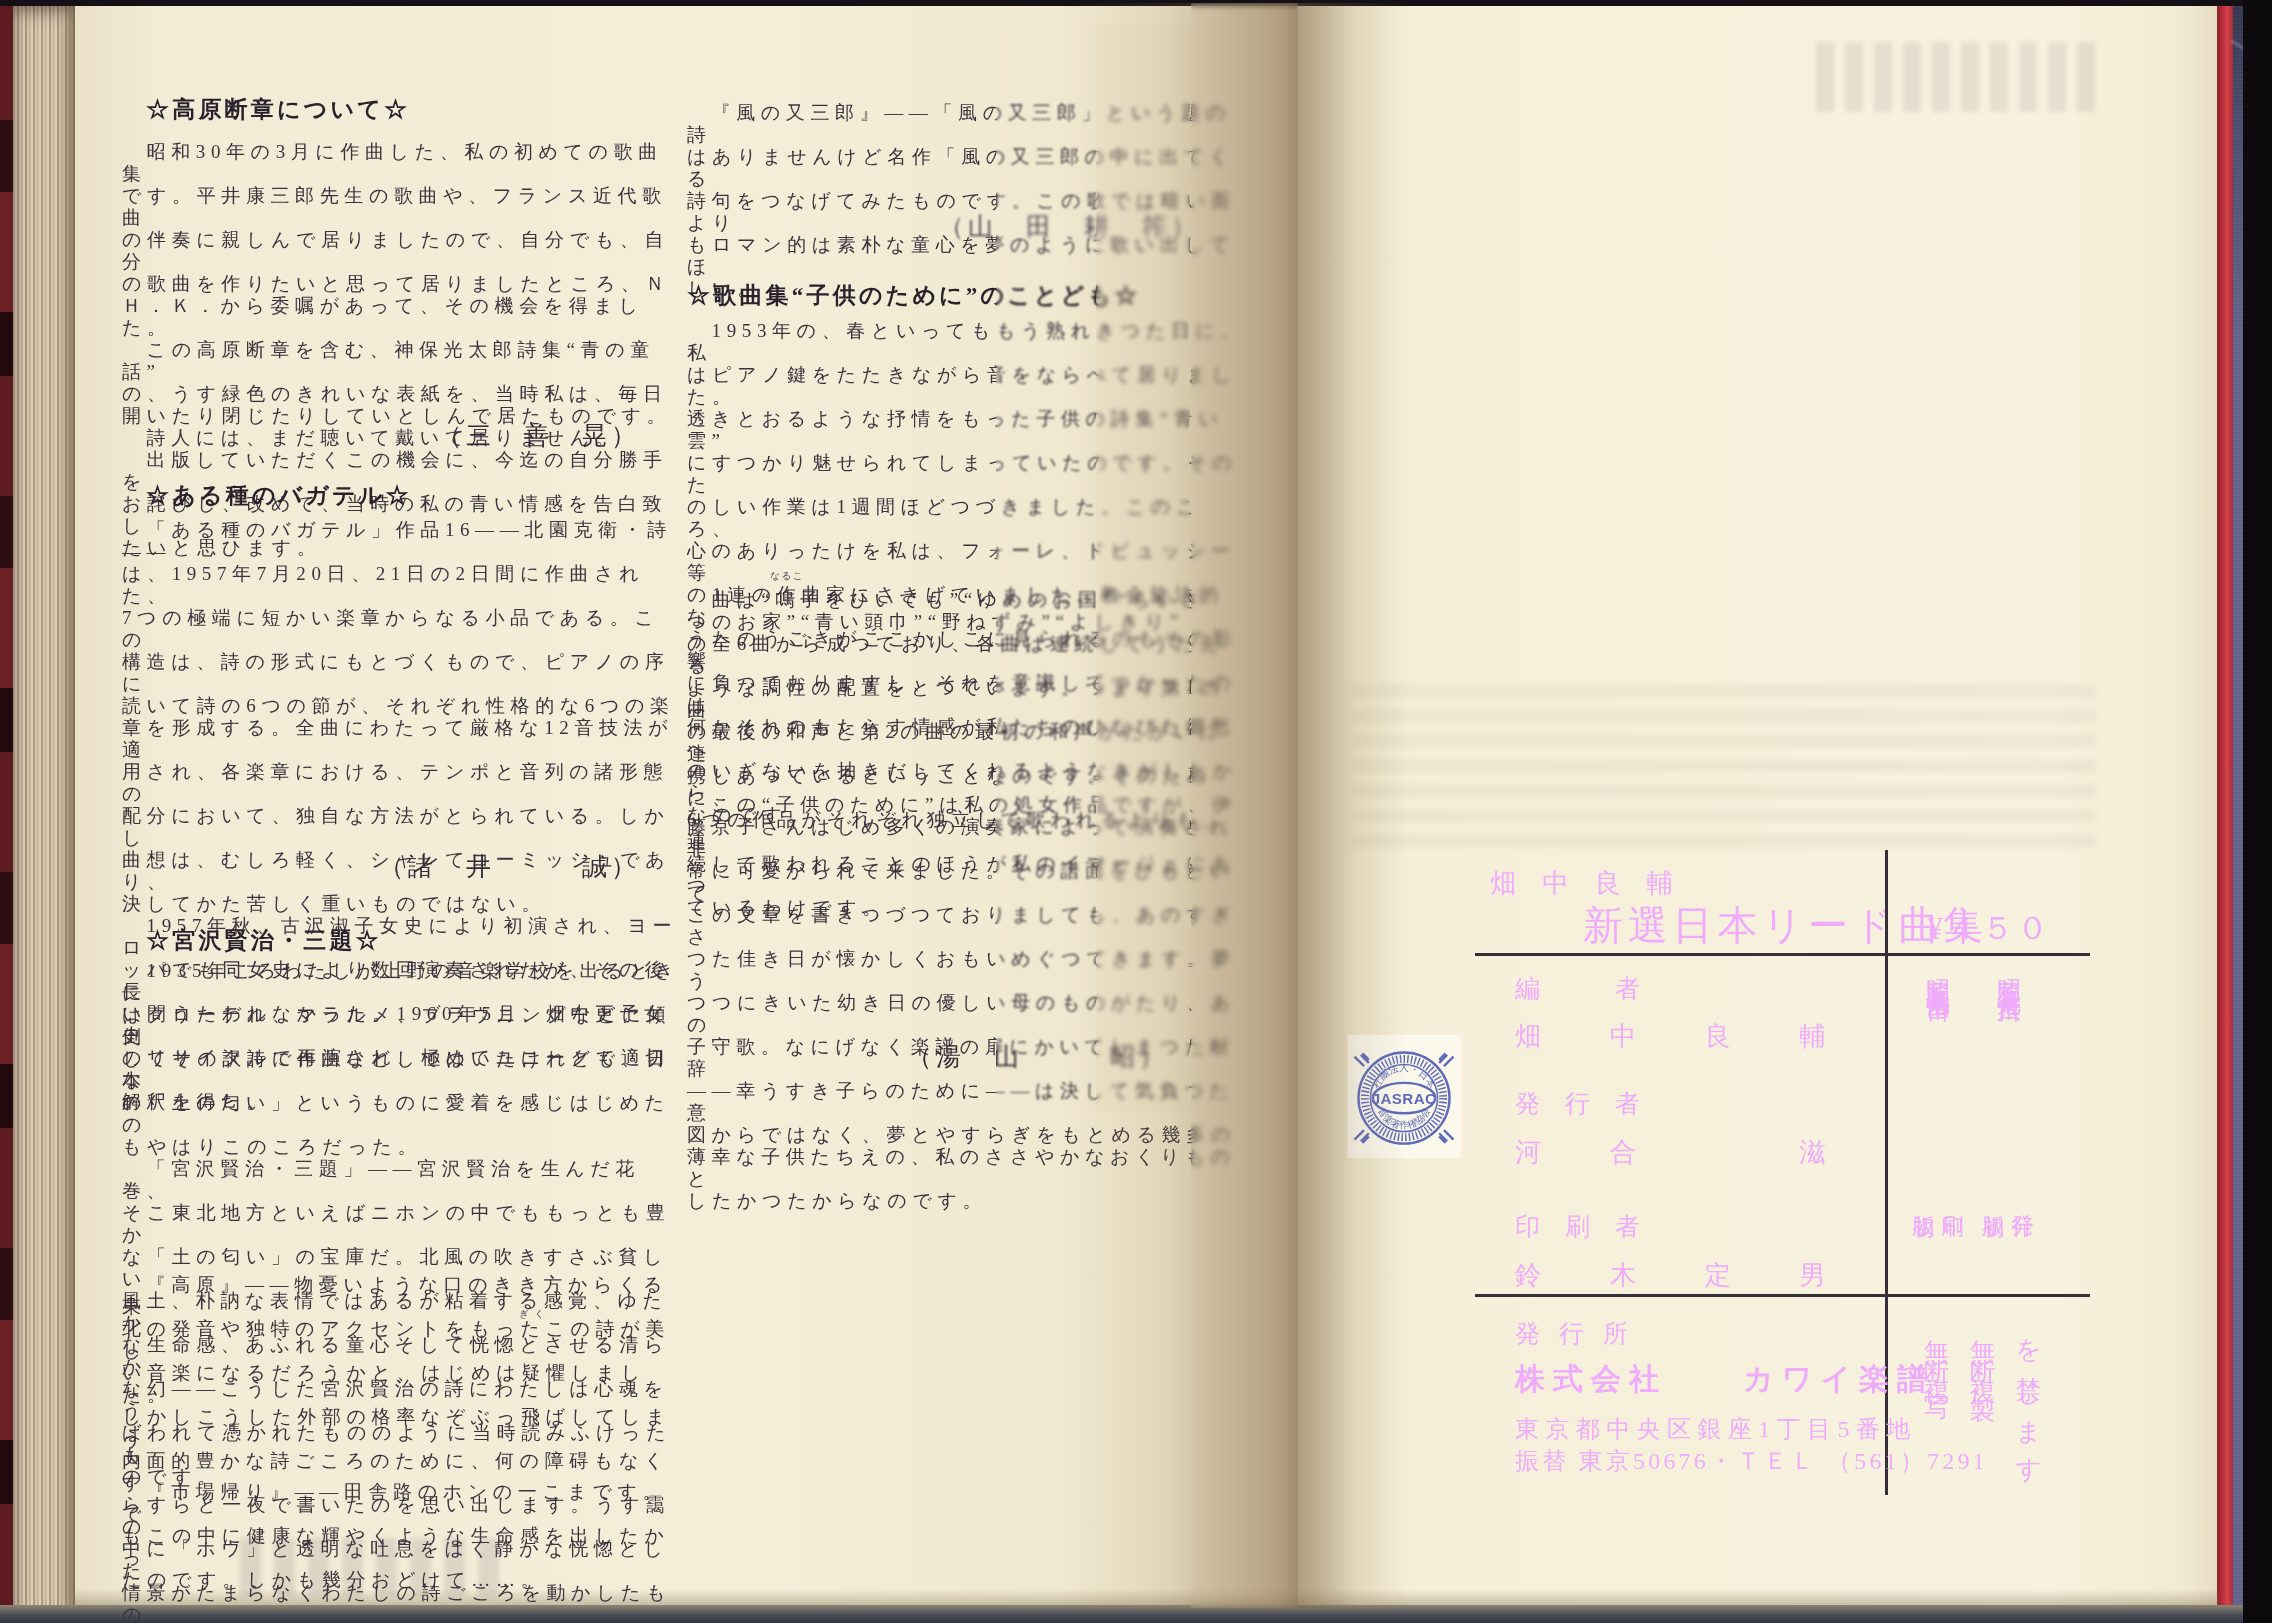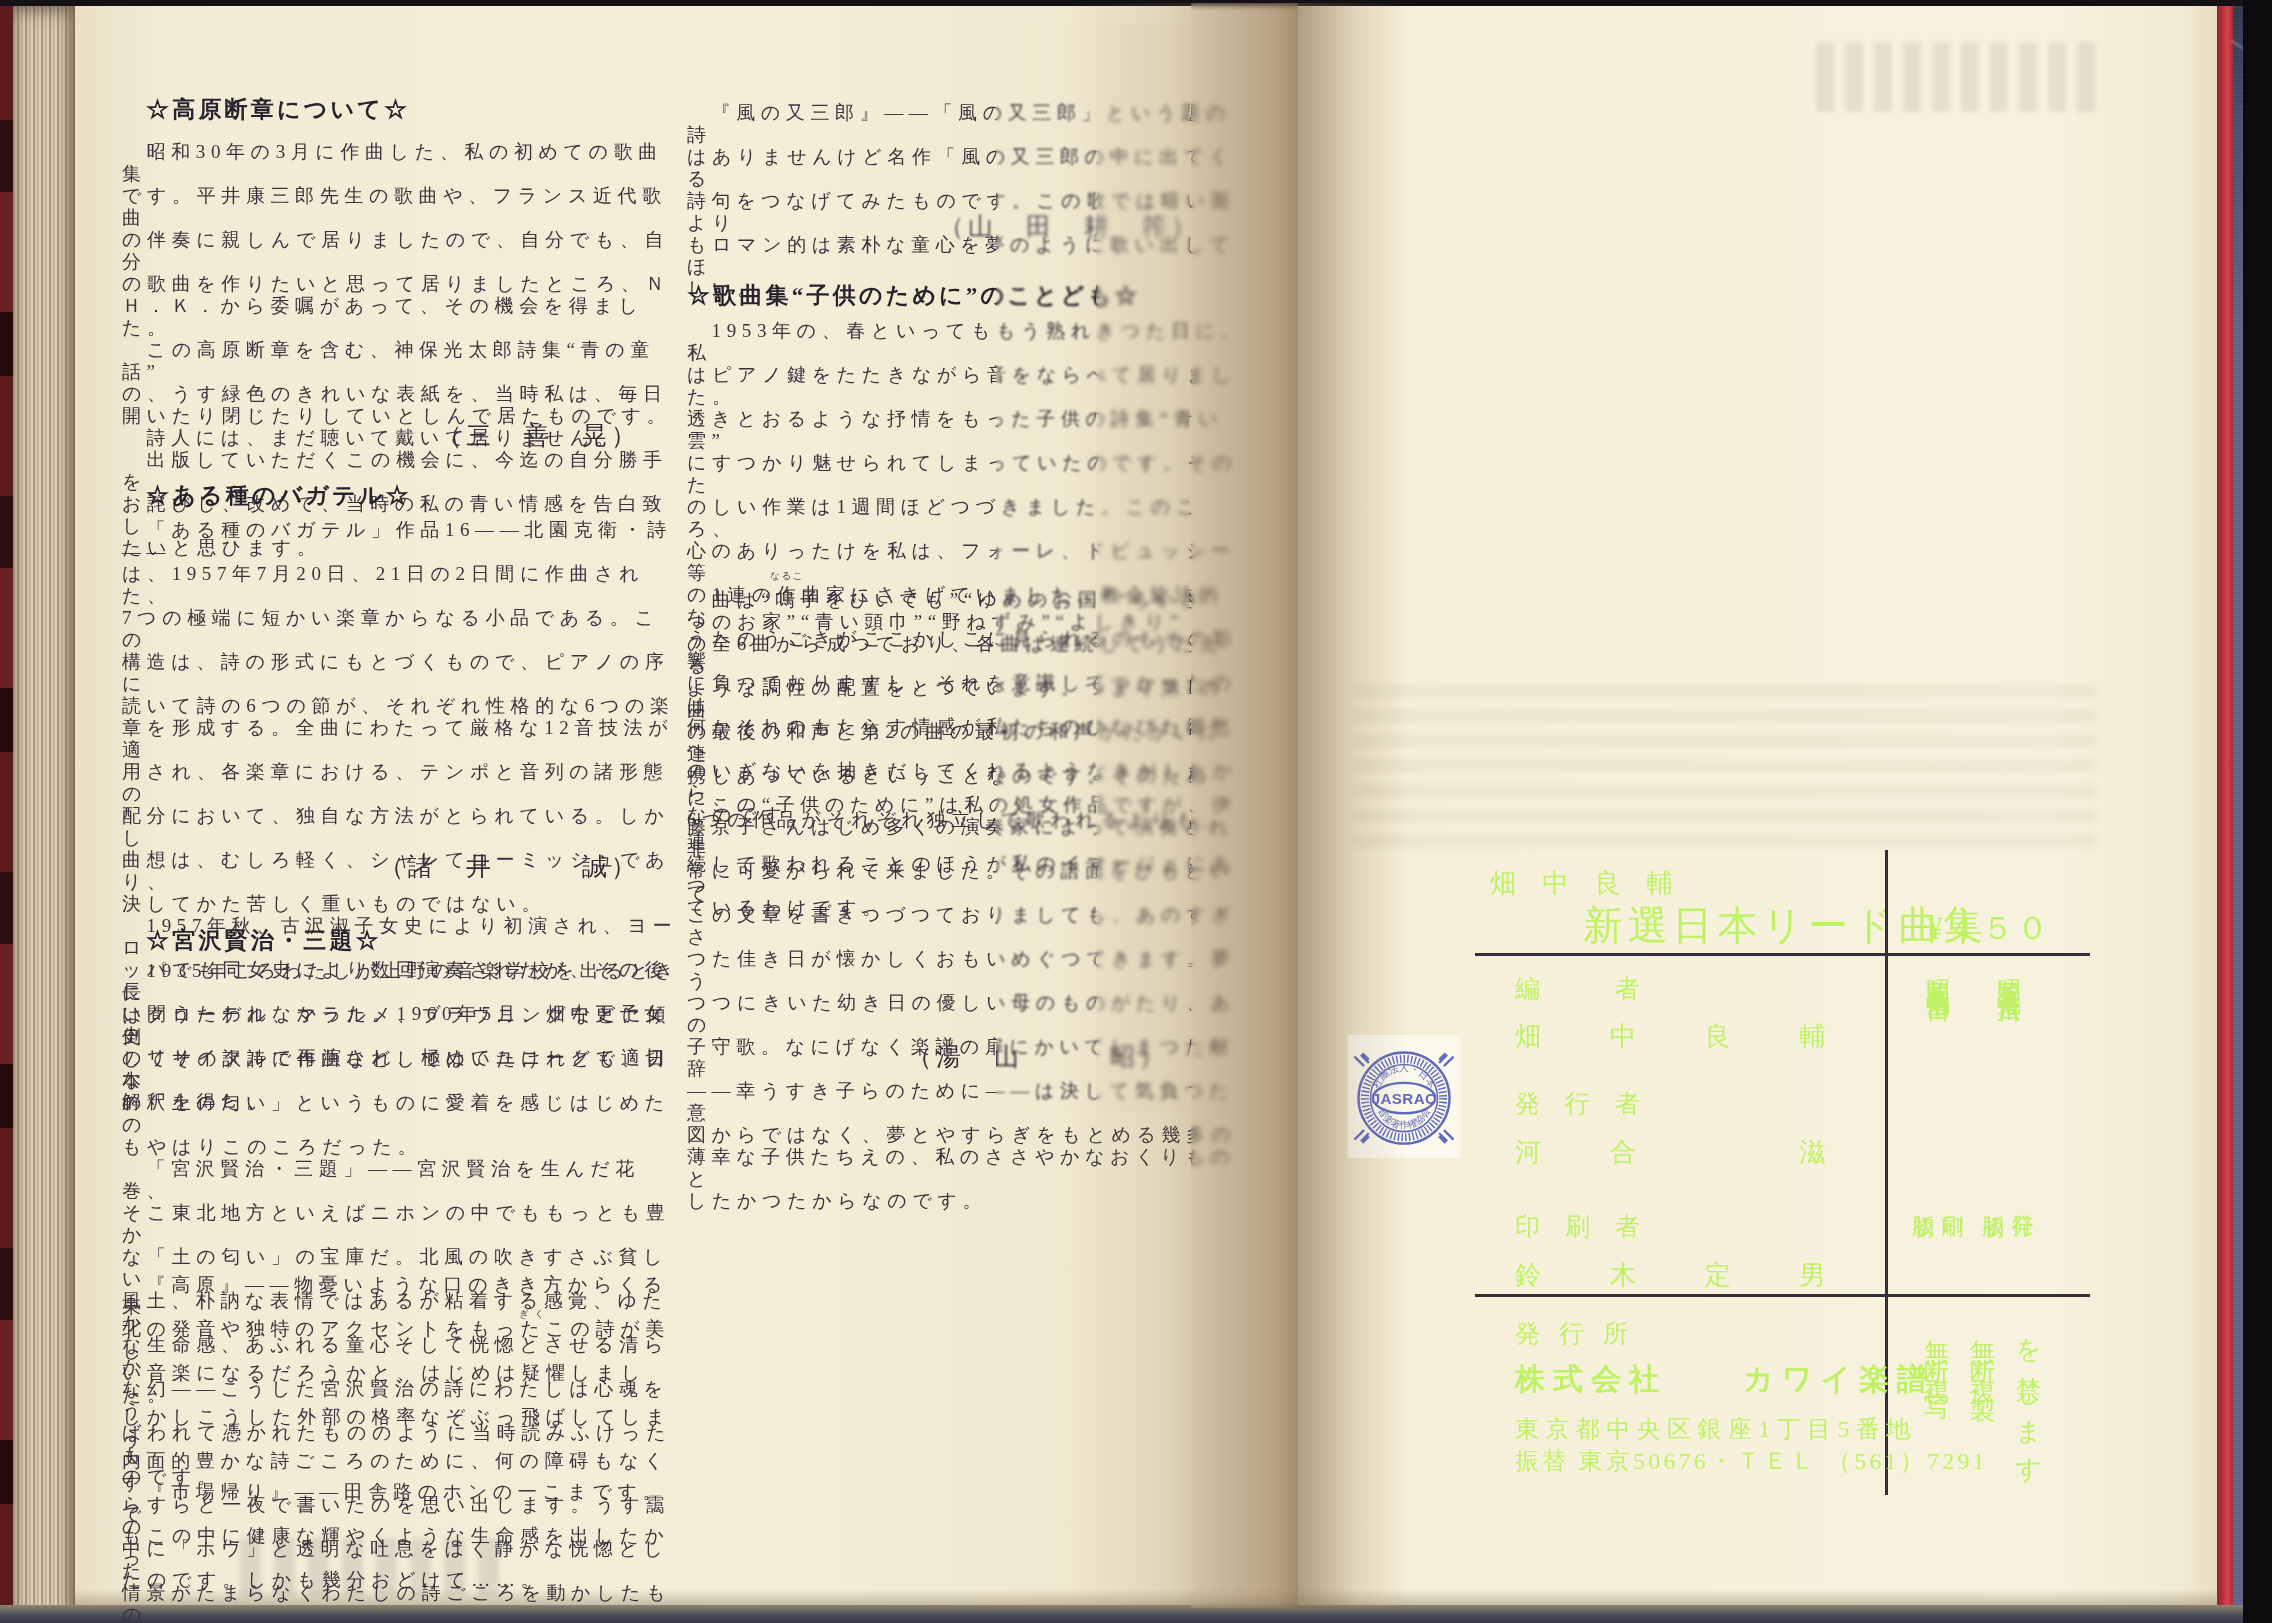--- a/index.html
+++ b/index.html
@@ -54,21 +54,21 @@
 
   
   .jp{color:#3a333d;z-index:2;}
   .body-text{font-size:19px;letter-spacing:5.6px;line-height:22px;white-space:pre-line;}
   .heading{font-size:23px;font-weight:bold;letter-spacing:3.2px;color:#27222c;}
   .sig{font-size:25px;letter-spacing:4px;color:#332c37;}
   .furi{font-size:9.6px;letter-spacing:1.6px;color:#4a434e;}
   .blurred-sig{filter:blur(1.3px);color:#554d5a;}
 
   
-  .colo{color:#bef264;z-index:2;}
+  .colo{color:#f0abfc;z-index:2;}
   .rule{background:#352f3a;z-index:2;}
   .vtext{writing-mode:vertical-rl;text-orientation:upright;}
   .date-col{font-size:24px;letter-spacing:2.4px;}
   .suffix-col{font-size:22.4px;letter-spacing:1.6px;}
   .notice-col{font-size:25.6px;}
 </style>
 </head>
 <body>
 
 <div id="scan">

